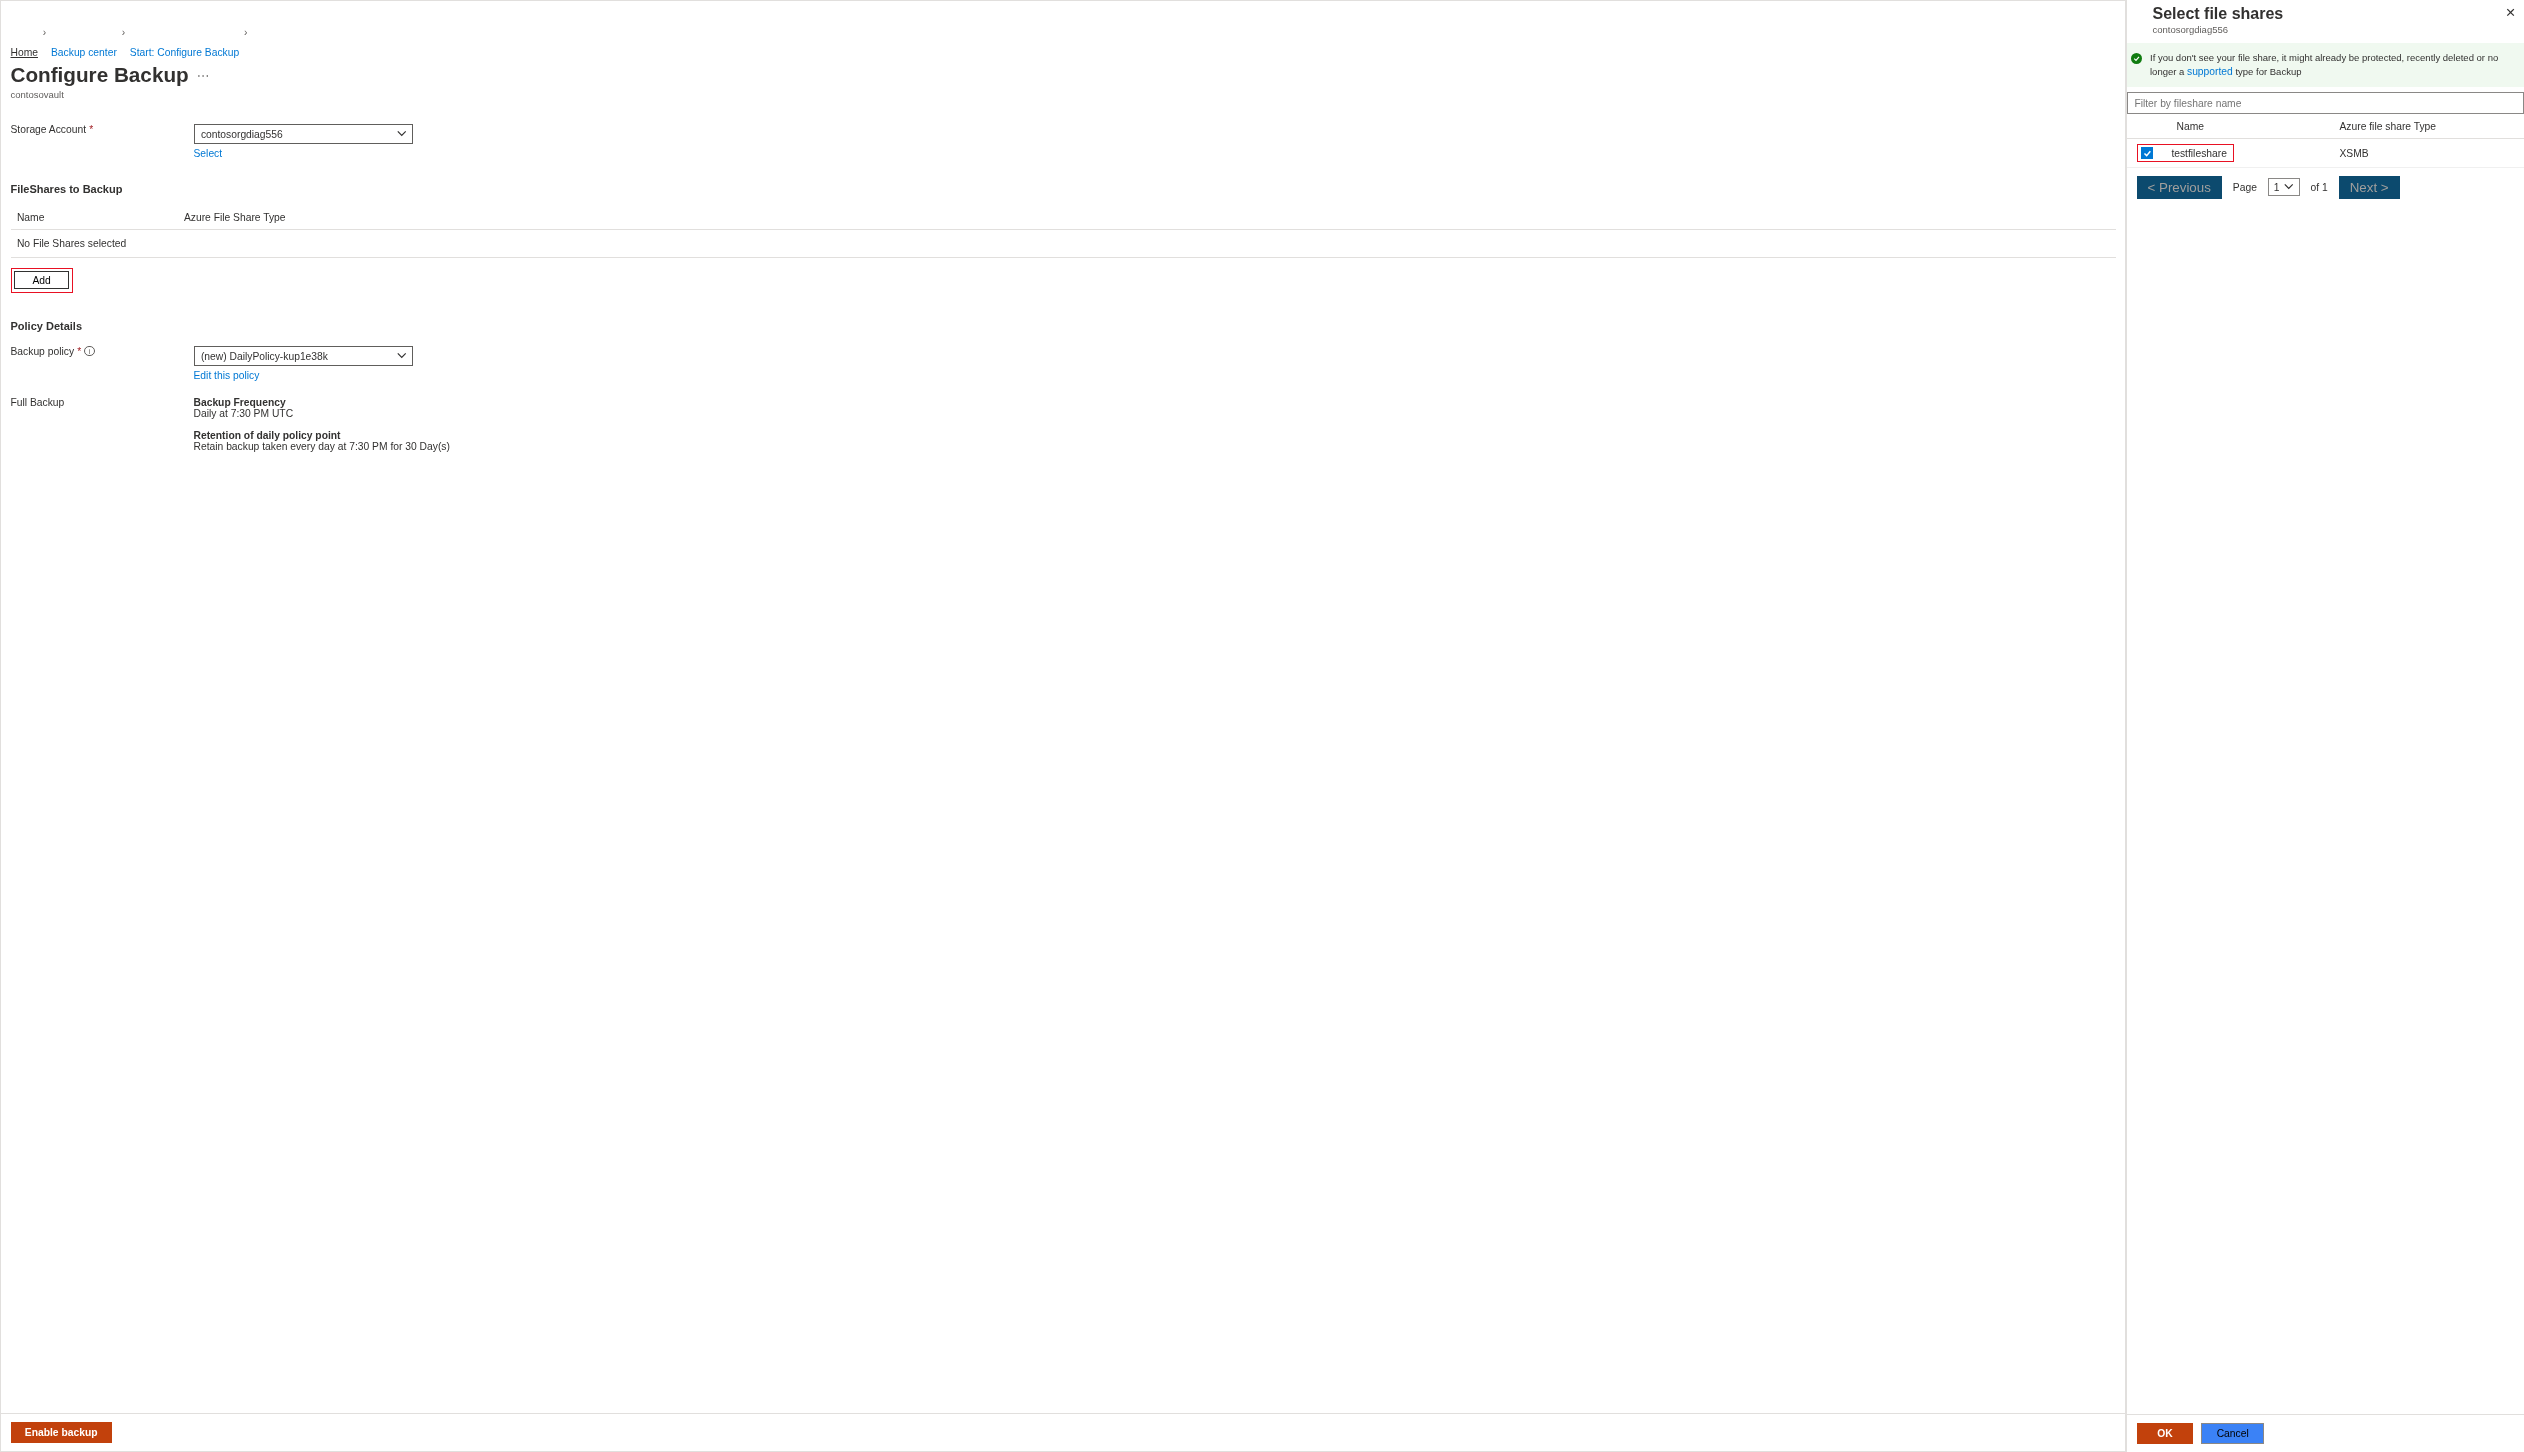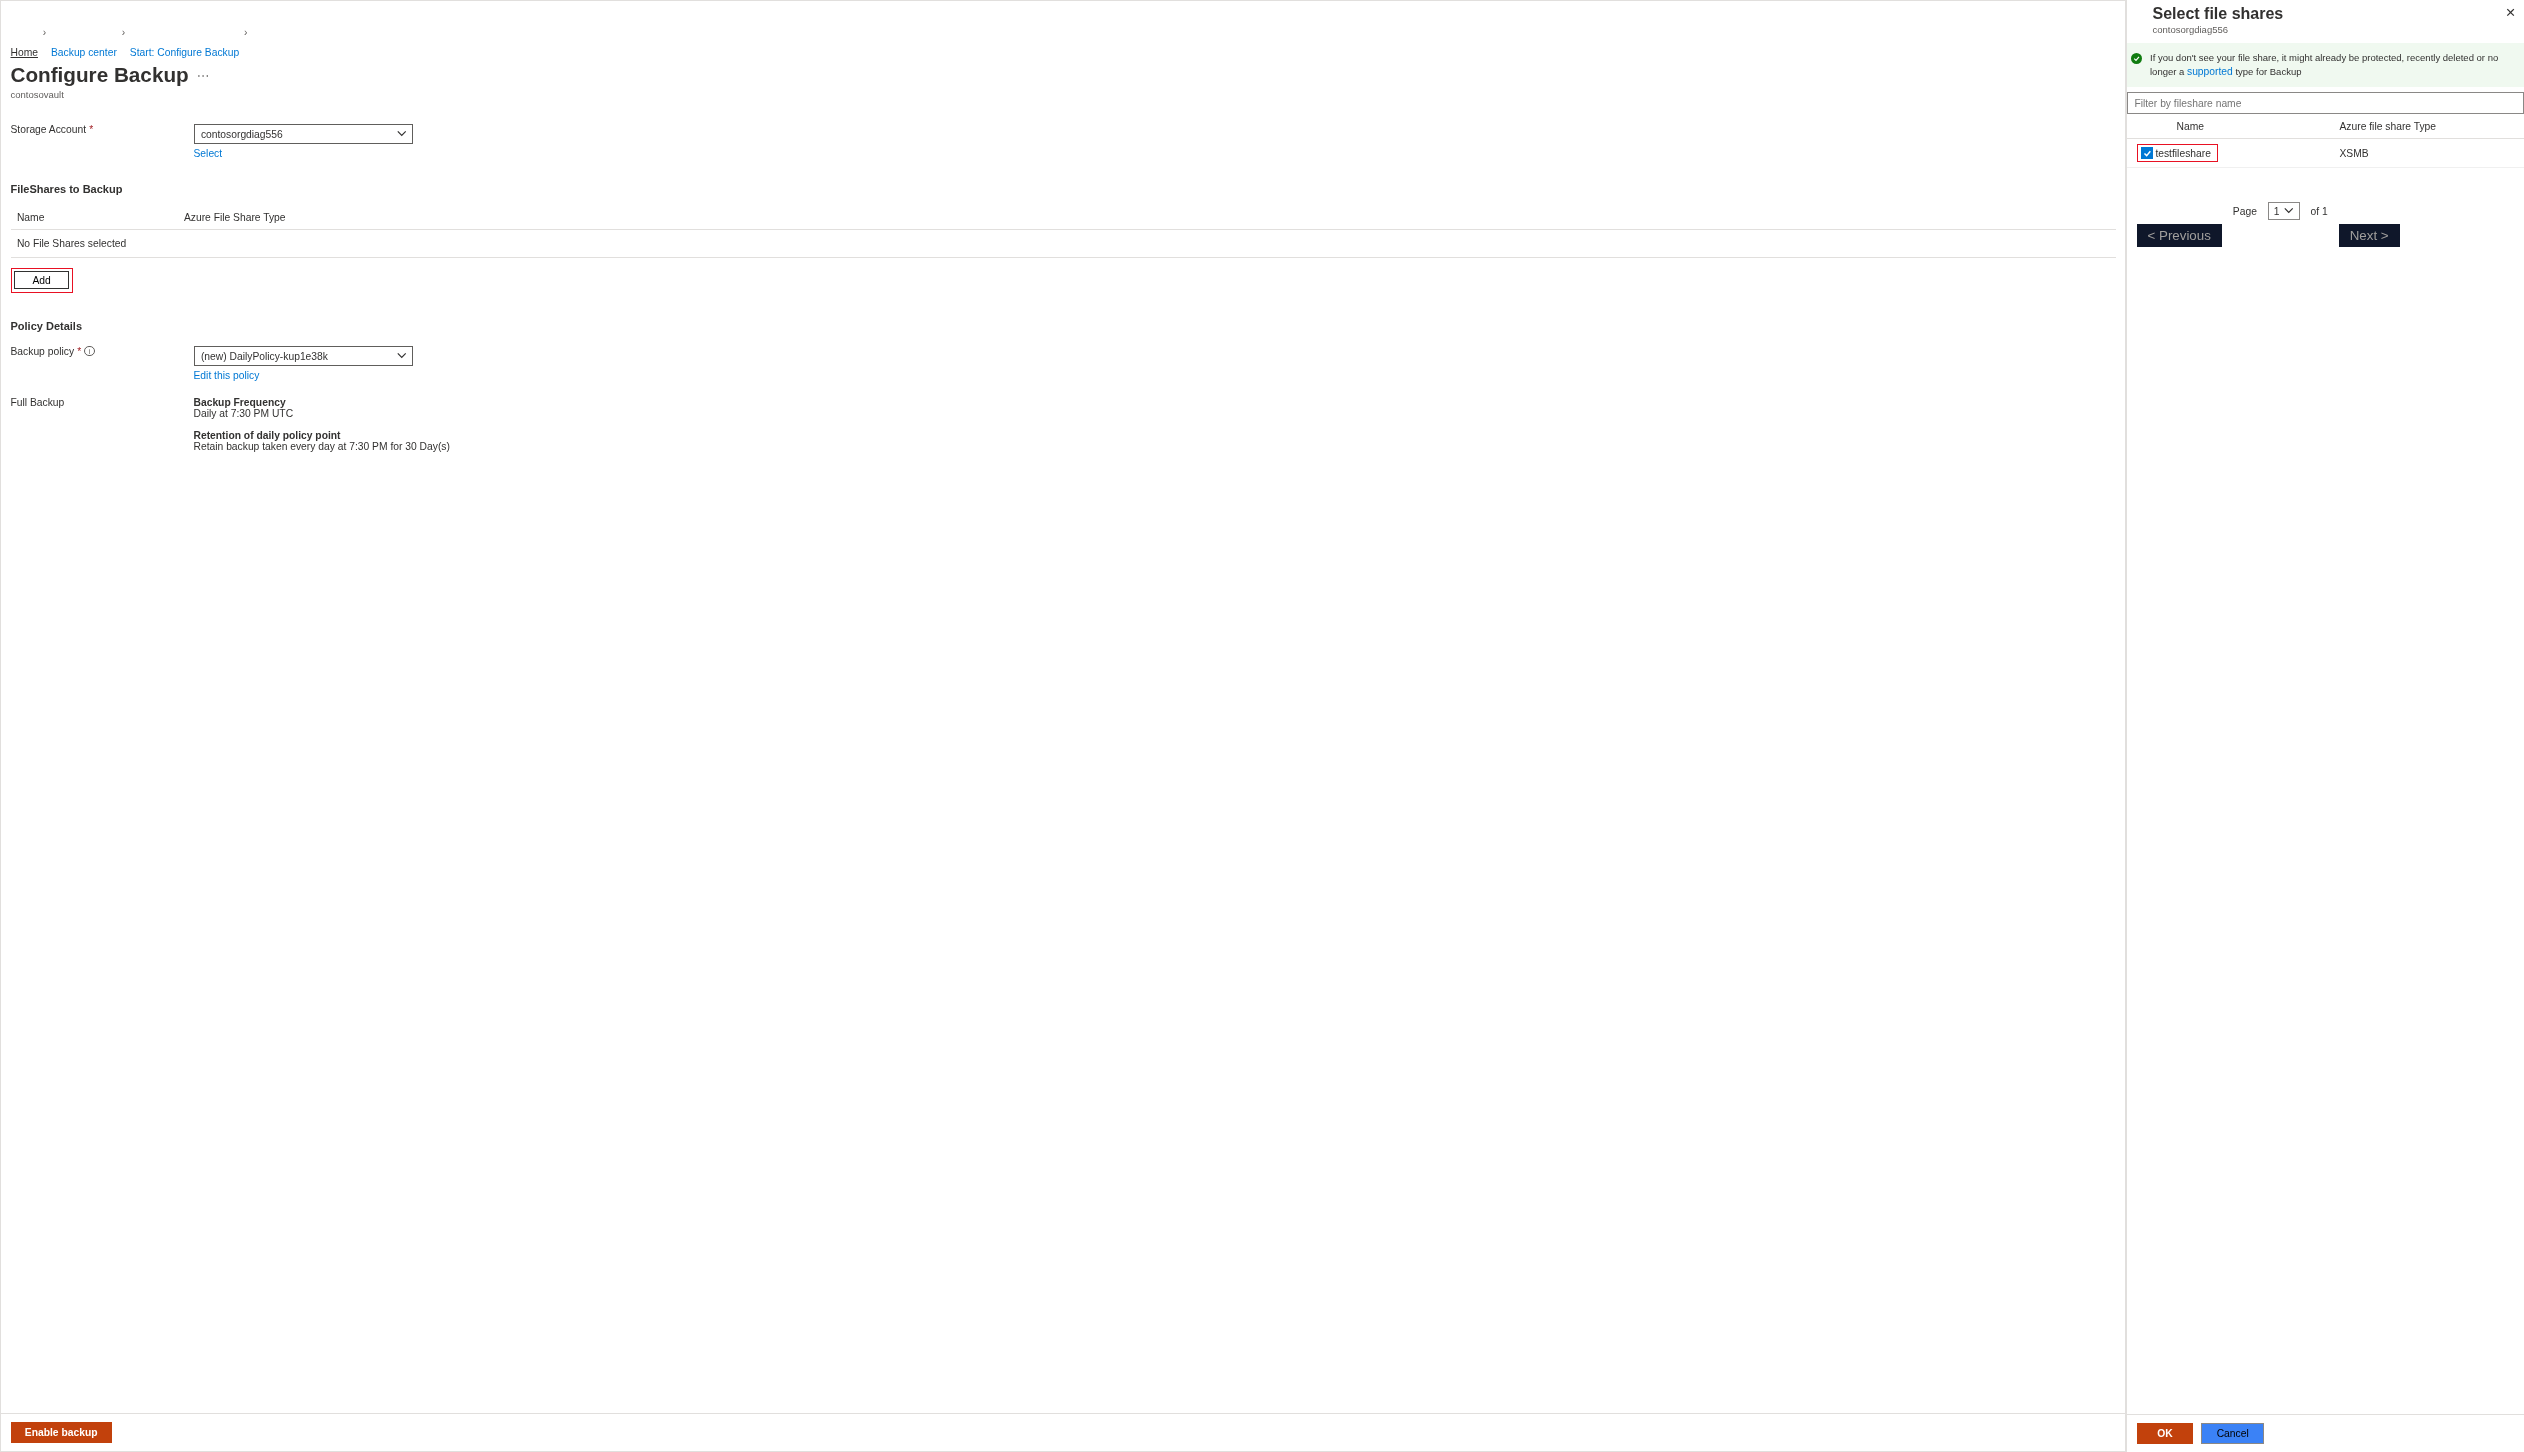--- a/index.html
+++ b/index.html
@@ -102,34 +102,34 @@
   .fs-table-header {
     display: flex; padding: 6.4px 9.5px; border-bottom: 0.8px solid #e1dfdd;
     font-size: 10.3px;
   }
   .fs-col-check { width: 40px; }
   .fs-col-name { flex: 1; }
   .fs-col-type { width: 175px; }
   .fs-row { display: flex; align-items: center; padding: 4.8px 9.5px; border-bottom: 0.8px solid #f0f0f0; }
   .fs-checkbox-wrap {
     border: 1.6px solid #e81123; padding: 1.6px 6.4px 1.6px 3.2px;
-    display: flex; align-items: center; gap: 2px;
+    display: flex; align-items: center; gap: 18px;
   }
   .checkbox-checked {
     width: 12.7px; height: 12.7px; background: #0078d4;
     display: flex; align-items: center; justify-content: center;
   }
   .checkbox-checked svg { width: 8.8px; height: 8.8px; }
   .pagination {
     display: flex; align-items: center; gap: 11px; padding: 8px 9.5px;
     font-size: 10.3px;
   }
   .pag-btn {
-    background: #0f172a; border: none; color: #a19f9d;
-    padding: 4px 11px; cursor: default; margin-top: 48px;
+    background: #0c4a6e; border: none; color: #a19f9d;
+    padding: 4px 11px; cursor: default;
   }
   .page-select {
     border: 0.8px solid #8a8886; padding: 2.4px 4.8px; display: flex;
     align-items: center; gap: 4.8px; cursor: pointer;
   }
   .side-footer {
     border-top: 0.8px solid #e1dfdd; padding: 8px 9.5px;
     display: flex; gap: 8px;
   }
   .btn-default {

